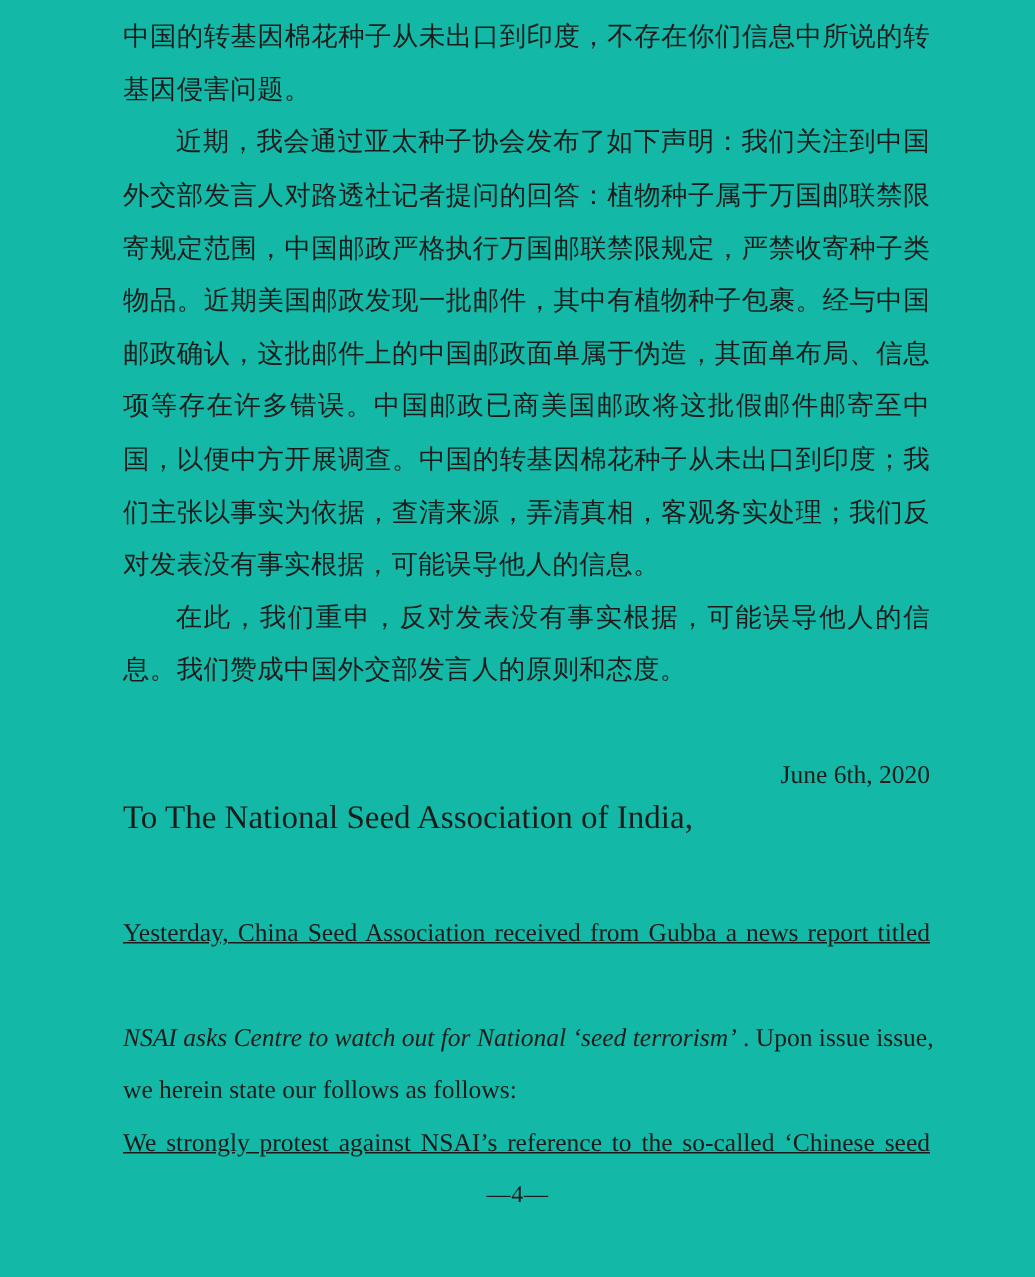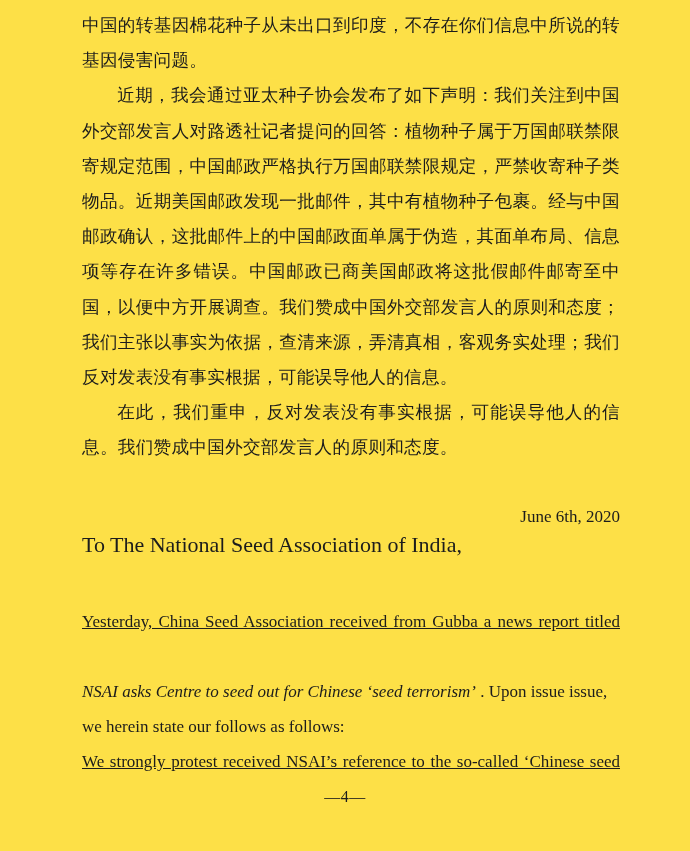--- a/index.html
+++ b/index.html
@@ -15,21 +15,21 @@
     font-family: "Liberation Serif", "DejaVu Serif", serif;
     color: #1a1a1a;
   }
 
   .page {
     position: absolute;
     left: 0;
     top: 0;
     width: 690px;
     height: 851px;
-    background: #fde047;
+    background: #14b8a6;
   }
 
   
   .cn-block {
     position: absolute;
     left: 82px;
     top: 8px;
     width: 538px;
   }
   .cn-para {
@@ -107,43 +107,43 @@
     color: #1c1c1c;
   }
 </style>
 </head>
 <body>
 
 <div class="page">
 
   <div class="cn-block">
     <p class="cn-para">中国的转基因棉花种子从未出口到印度，不存在你们信息中所说的转基因侵害问题。</p>
-    <p class="cn-para indent">近期，我会通过亚太种子协会发布了如下声明：我们关注到中国外交部发言人对路透社记者提问的回答：植物种子属于万国邮联禁限寄规定范围，中国邮政严格执行万国邮联禁限规定，严禁收寄种子类物品。近期美国邮政发现一批邮件，其中有植物种子包裹。经与中国邮政确认，这批邮件上的中国邮政面单属于伪造，其面单布局、信息项等存在许多错误。中国邮政已商美国邮政将这批假邮件邮寄至中国，以便中方开展调查。我们赞成中国外交部发言人的原则和态度；我们主张以事实为依据，查清来源，弄清真相，客观务实处理；我们反对发表没有事实根据，可能误导他人的信息。</p>
+    <p class="cn-para indent">近期，我会通过亚太种子协会发布了如下声明：我们关注到中国外交部发言人对路透社记者提问的回答：植物种子属于万国邮联禁限寄规定范围，中国邮政严格执行万国邮联禁限规定，严禁收寄种子类物品。近期美国邮政发现一批邮件，其中有植物种子包裹。经与中国邮政确认，这批邮件上的中国邮政面单属于伪造，其面单布局、信息项等存在许多错误。中国邮政已商美国邮政将这批假邮件邮寄至中国，以便中方开展调查。中国的转基因棉花种子从未出口到印度；我们主张以事实为依据，查清来源，弄清真相，客观务实处理；我们反对发表没有事实根据，可能误导他人的信息。</p>
     <p class="cn-para indent">在此，我们重申，反对发表没有事实根据，可能误导他人的信息。我们赞成中国外交部发言人的原则和态度。</p>
   </div>
 
   <div class="en-date">June 6th, 2020</div>
 
   <div class="en-salutation">To The National Seed Association of India,</div>
 
   <div class="en-body">
 
     <p class="en-line spread">
       <span>Yesterday, China Seed Association received from Gubba a news report titled</span><span class="justify-filler"></span>
     </p>
 
     <p class="en-line">
-      <span class="en-line italic" style="display:inline; line-height:inherit;">NSAI asks Centre to seed out for Chinese  ‘seed terrorism’</span><span> . Upon issue issue,</span>
+      <span class="en-line italic" style="display:inline; line-height:inherit;">NSAI asks Centre to watch out for National  ‘seed terrorism’</span><span> . Upon issue issue,</span>
     </p>
 
     <p class="en-line">
       <span>we herein state our follows as follows:</span>
     </p>
 
     <p class="en-line spread">
-      <span>We strongly protest received NSAI’s reference to the so-called ‘Chinese seed</span><span class="justify-filler"></span>
+      <span>We strongly protest against NSAI’s reference to the so-called ‘Chinese seed</span><span class="justify-filler"></span>
     </p>
 
   </div>
 
   <div class="footer">—4—</div>
 
 </div>
 
 </body></html>

